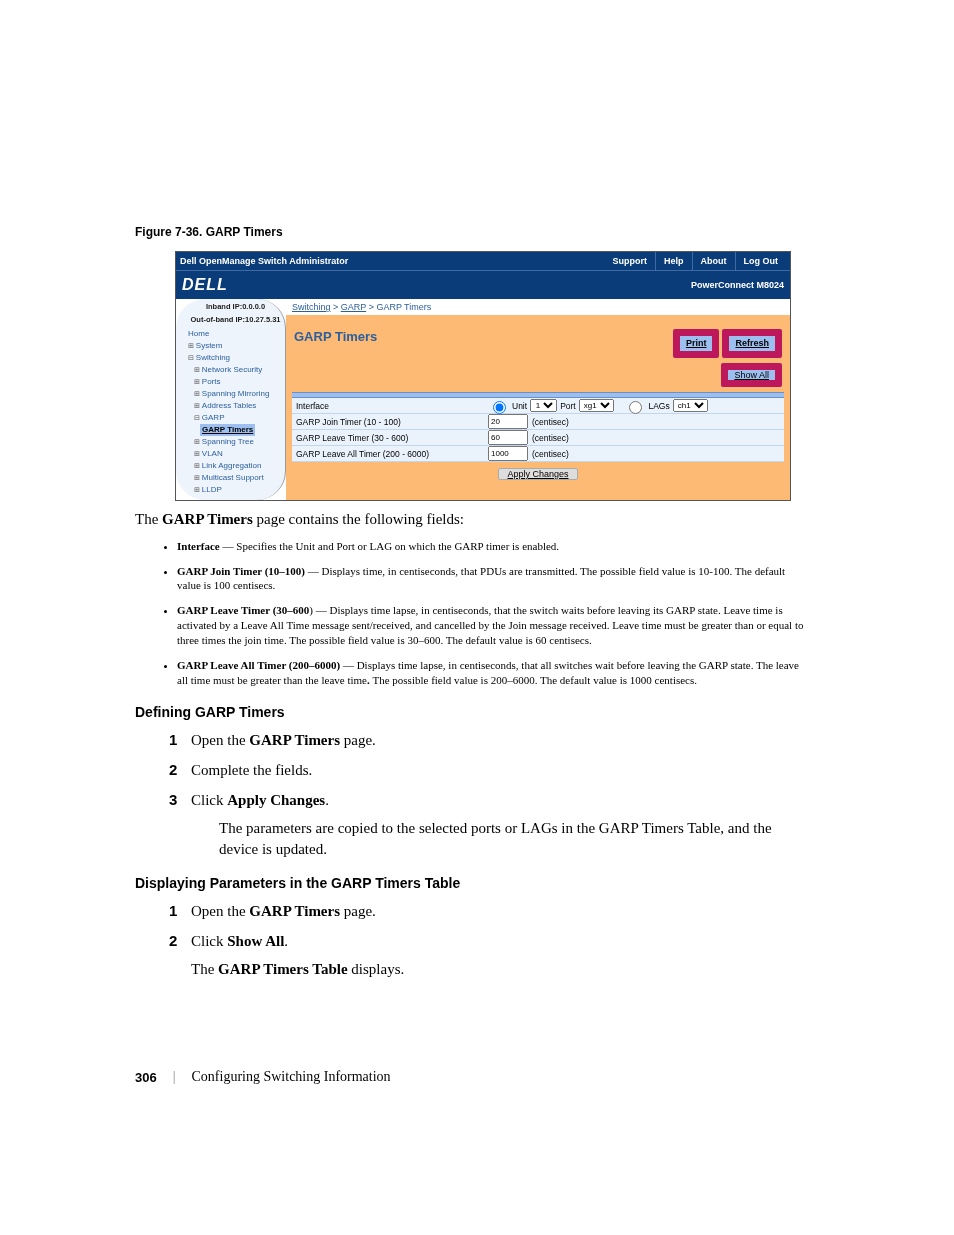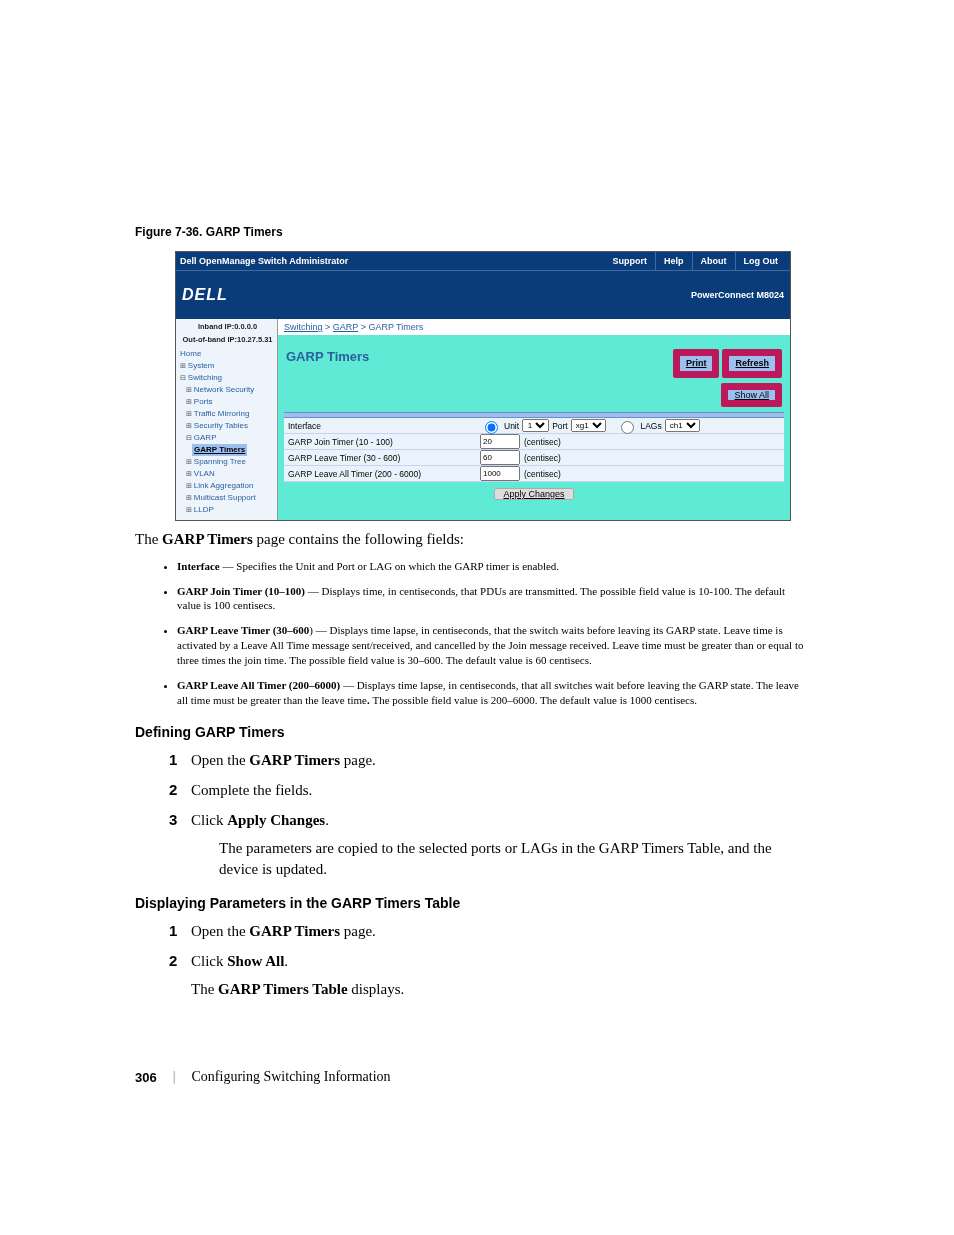--- a/index.html
+++ b/index.html
@@ -50,60 +50,61 @@
     align-items: center;
   }
   .ss-topbar .nav-item:last-child { border-right: none; }
   .ss-brand-row {
     background: #0b3c7a;
     color: #fff;
     display: flex;
     align-items: center;
     height: 24px;
     border-top: 1px solid #3d6aa3;
-    padding: 12px 6px;
+    padding: 2px 6px;
   }
   .ss-brand {
     font-weight: bold;
     font-size: 16px;
     font-style: italic;
     letter-spacing: 1px;
   }
   .ss-brand-row .spacer { flex: 1; }
   .ss-product { font-size: 9px; font-weight: bold; }
   .ss-body {
     display: flex;
     background: #fff;
   }
   .ss-sidebar {
     width: 95px;
     background: #eef4fb;
     border-right: 1px solid #999;
     font-size: 8px;
-    padding: 2px 2px 4px 4px;
+    padding: 2px 2px 4px 12px;
     line-height: 1.5;
+    border-radius: 29px;
   }
   .sb-ip { font-weight: bold; color: #222; font-size: 7.5px; text-align:center; margin-bottom:2px;}
   .sb-item { color: #2b5f9e; white-space: nowrap; }
   .sb-item.home { color: #2b5f9e; }
   .sb-indent1 { margin-left: 6px; }
   .sb-indent2 { margin-left: 12px; }
   .sb-sel {
     background: #9cbff0;
     color: #000;
     font-weight: bold;
     text-decoration: underline;
     padding: 0 2px;
     display: inline-block;
   }
   .sb-group::before { content: "⊞ "; font-size:7px; color:#555;}
   .sb-open::before { content: "⊟ "; font-size:7px; color:#555;}
   .ss-main {
     flex: 1;
-    background: #5eead4;
+    background: #fdba74;
     font-size: 9px;
     padding: 0 0 8px 0;
   }
   .ss-crumb {
     padding: 3px 6px;
     color: #2b5f9e;
     font-size: 9px;
     background:#fff;
     border-bottom: 0;
   }
@@ -245,22 +246,22 @@
     </div>
     <div class="ss-body">
       <div class="ss-sidebar">
         <div class="sb-ip">Inband IP:0.0.0.0</div>
         <div class="sb-ip">Out-of-band IP:10.27.5.31</div>
         <div class="sb-item home">Home</div>
         <div class="sb-item sb-group">System</div>
         <div class="sb-item sb-open">Switching</div>
         <div class="sb-item sb-indent1 sb-group">Network Security</div>
         <div class="sb-item sb-indent1 sb-group">Ports</div>
-        <div class="sb-item sb-indent1 sb-group">Traffic Mirroring</div>
-        <div class="sb-item sb-indent1 sb-group">Security Tables</div>
+        <div class="sb-item sb-indent1 sb-group">Spanning Mirroring</div>
+        <div class="sb-item sb-indent1 sb-group">Address Tables</div>
         <div class="sb-item sb-indent1 sb-open">GARP</div>
         <div class="sb-indent2"><span class="sb-sel">GARP Timers</span></div>
         <div class="sb-item sb-indent1 sb-group">Spanning Tree</div>
         <div class="sb-item sb-indent1 sb-group">VLAN</div>
         <div class="sb-item sb-indent1 sb-group">Link Aggregation</div>
         <div class="sb-item sb-indent1 sb-group">Multicast Support</div>
         <div class="sb-item sb-indent1 sb-group">LLDP</div>
       </div>
       <div class="ss-main">
         <div class="ss-crumb">

